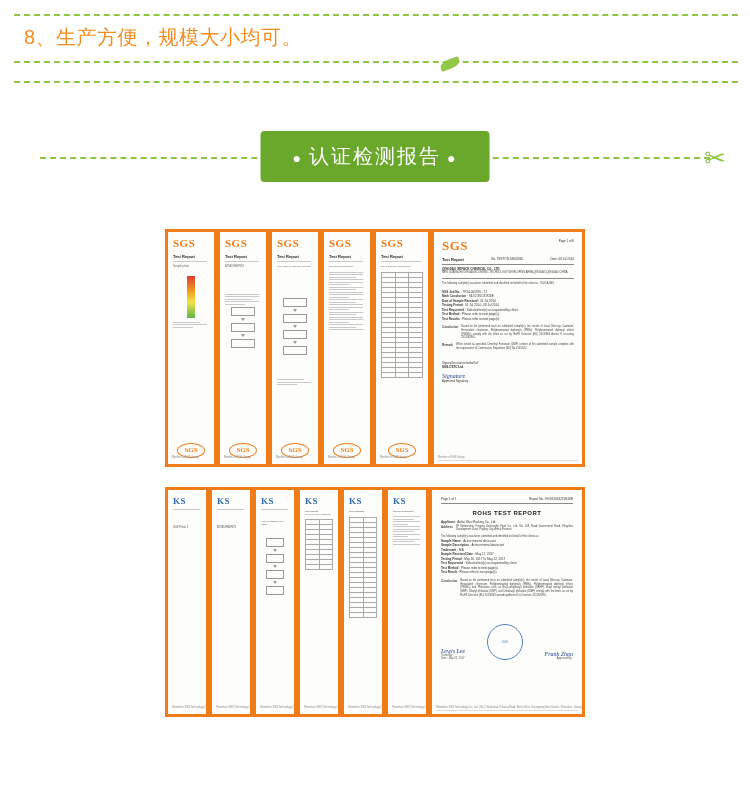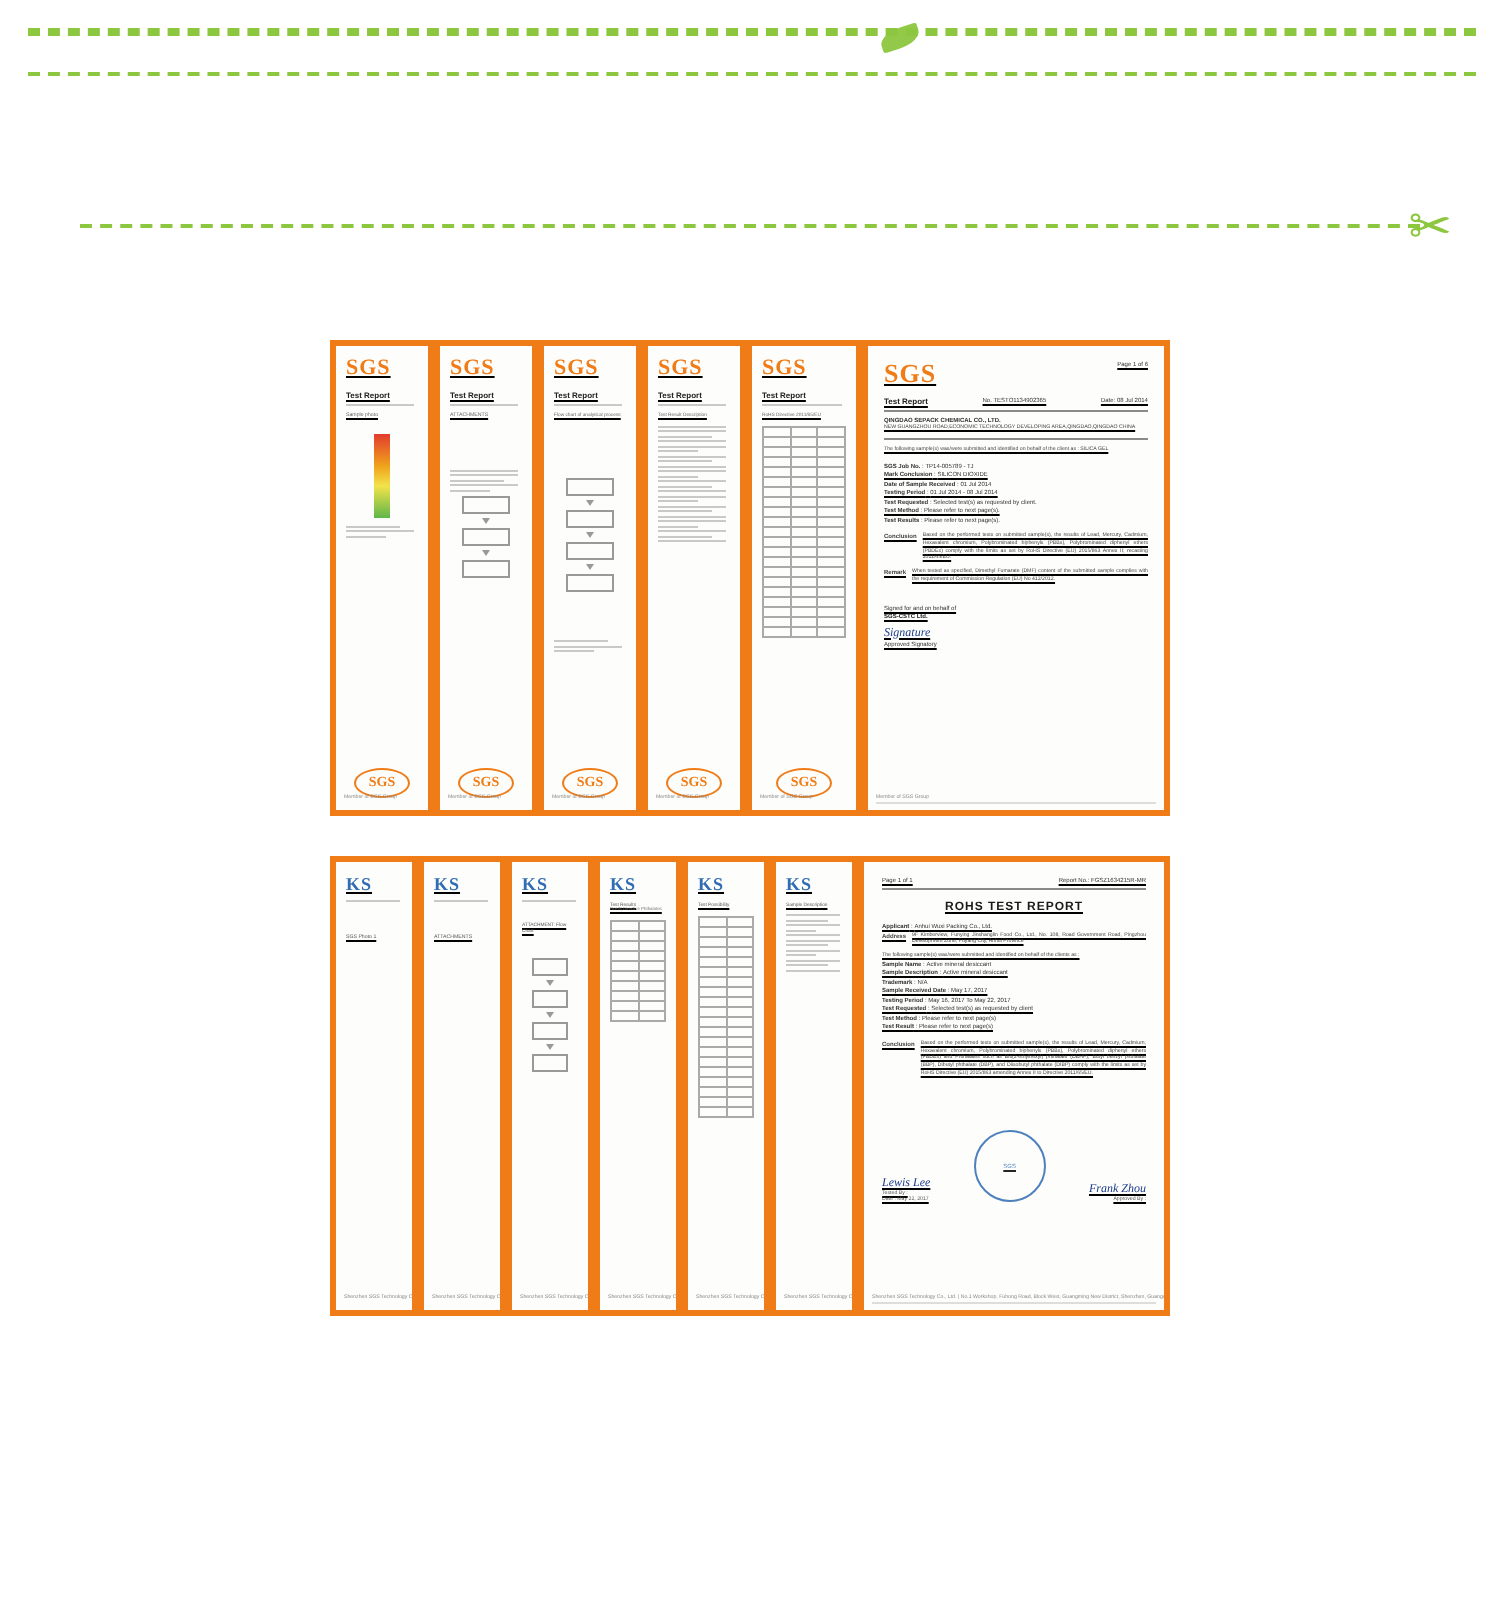--- a/index.html
+++ b/index.html
@@ -92,26 +92,25 @@
   
   .gallery {
     position: relative;
     margin: 16px auto 0 auto;
   }
   .gal-1 { width: 420px; height: 240px; margin-top: 22px;}
   .gal-2 { width: 420px; height: 230px; margin-top: 18px;}
 
   .cert {
     position: absolute;
-    top: 0;
+    top: 14px;
     background: #fdfdfb;
     border: 3px solid #f07c17;
     box-sizing: border-box;
     overflow: hidden;
-    text-decoration: underline;
   }
   .cert.blue { border-color: #f07c17; }
   .cert-inner {
     position: relative;
     width: 100%;
     height: 100%;
     padding: 6px 5px;
     box-sizing: border-box;
     font-size: 2px;
     color: #444;
@@ -260,30 +259,36 @@
     height: 4px;
   }
 </style>
 </head>
 <body>
 
 <div class="features">
 
   <div class="dash-line"></div>
 
+  <div class="feature-row">
+    <div class="text">8、生产方便，规模大小均可。</div>
+  </div>
   <div class="dash-line"></div>
 
   <div class="feature-row">
     <div class="leaf small" style="left:440px; top:-4px;"></div>
   </div>
   <div class="dash-line"></div>
 </div>
 
 <div class="section-title-wrap">
   <div class="title-line"></div>
+  <div class="title-badge">
+    <span class="dot">●</span><span>认证检测报告</span><span class="dot">●</span>
+  </div>
   <div class="scissors">✂</div>
 </div>
 
 <div class="gallery gal-1">
 
   <div class="cert" style="left:0px; width:52px; height:238px;">
     <div class="cert-inner">
       <div class="sgs-logo sgs-top">SGS</div>
       <div class="rpt-head">Test Report</div>
       <div class="line l"></div>

